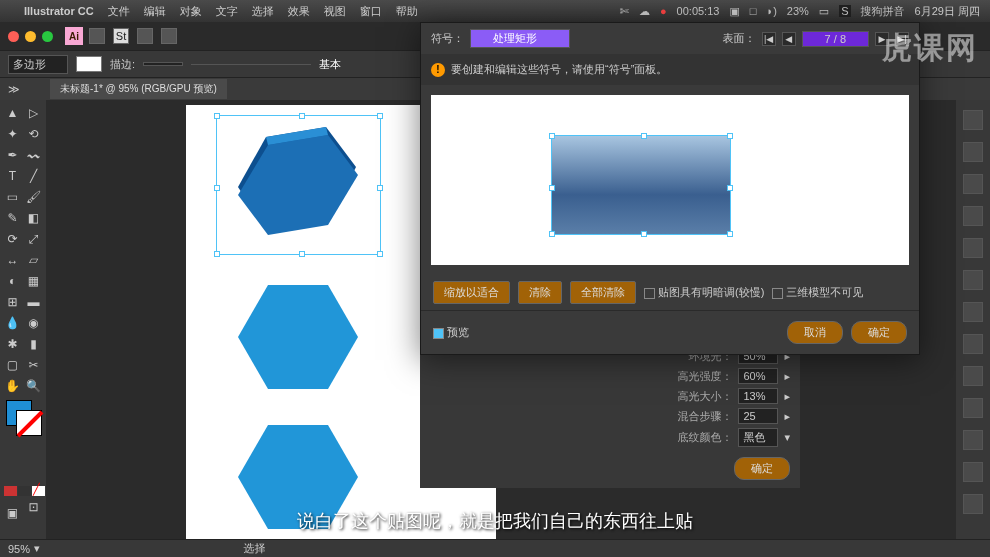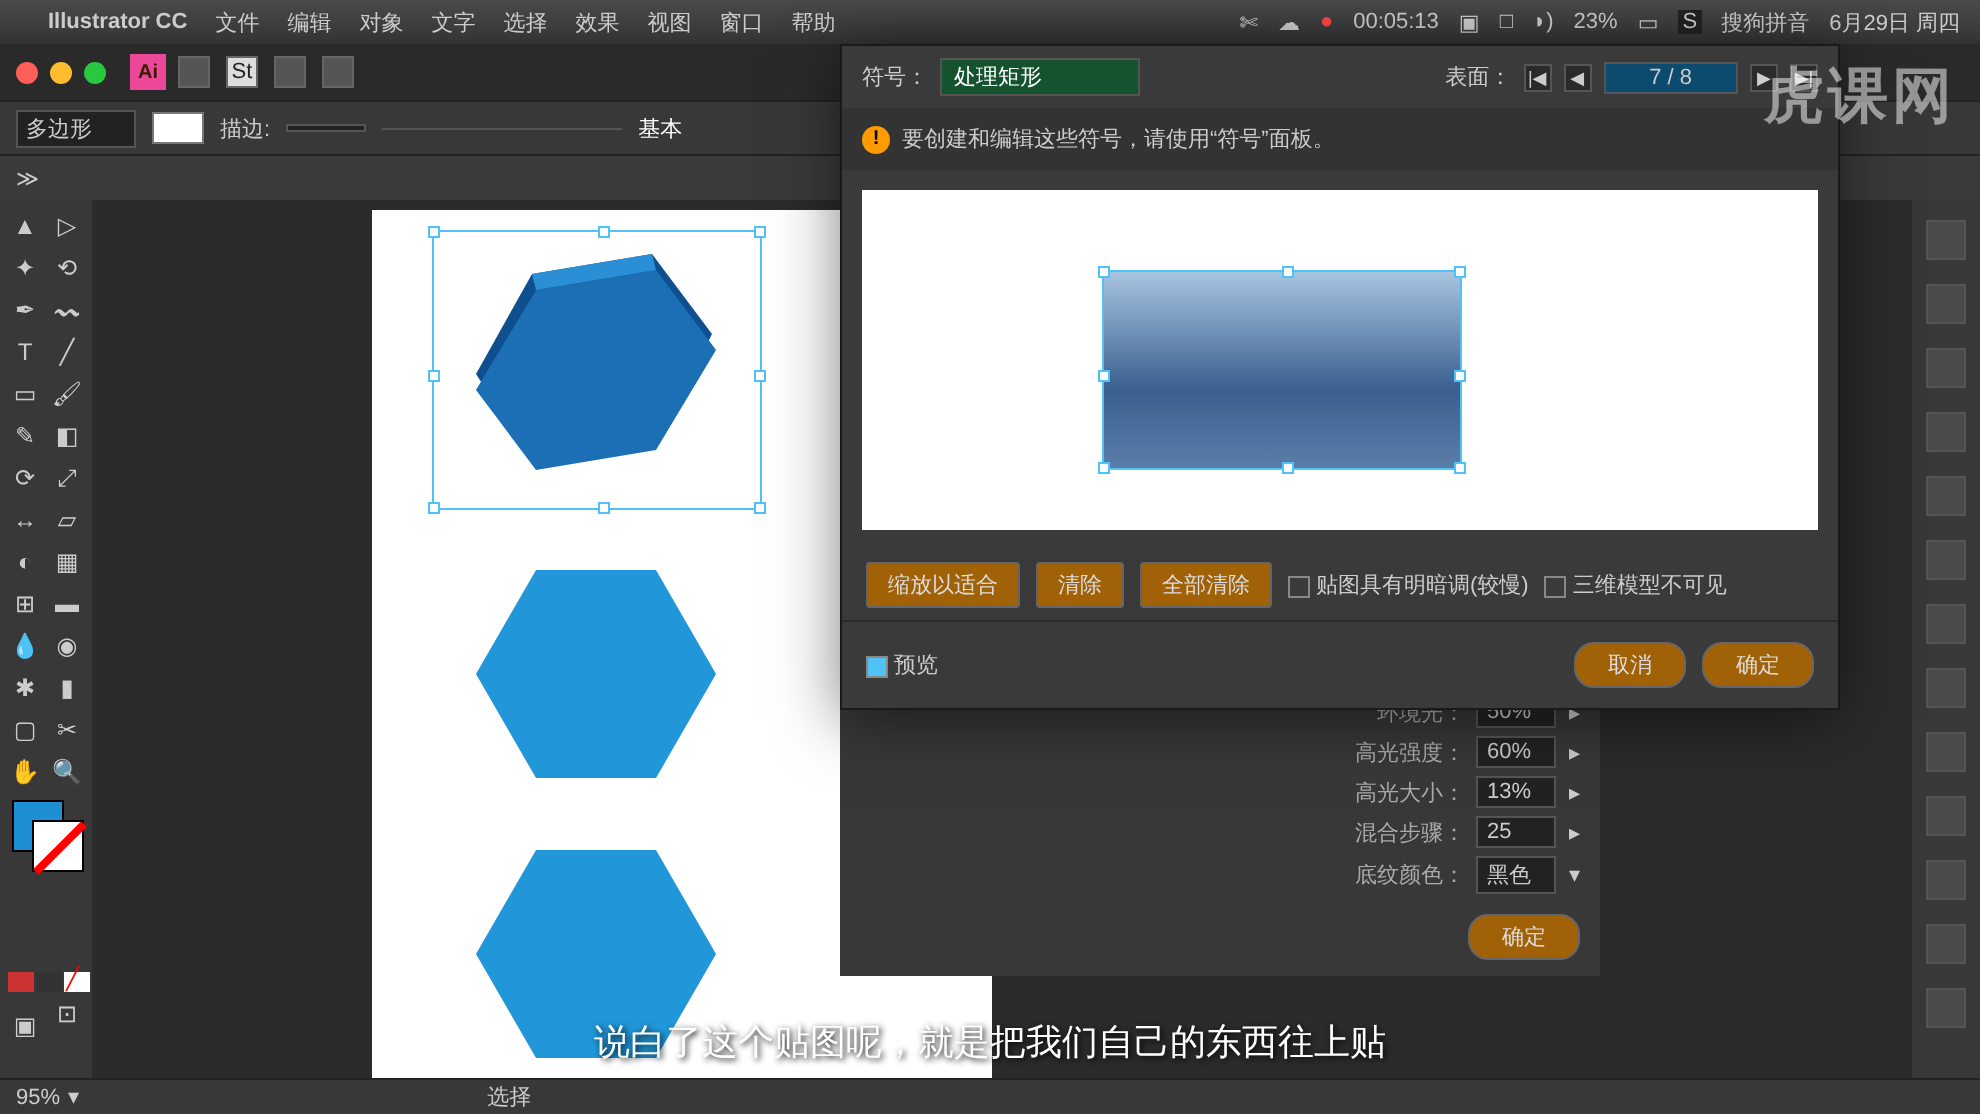--- a/index.html
+++ b/index.html
@@ -5,21 +5,21 @@
 *{margin:0;padding:0;box-sizing:border-box;font-family:-apple-system,"Helvetica Neue",Arial,sans-serif;font-size:11px;color:#ccc;user-select:none}
 body{background:#323232;width:990px;height:557px;overflow:hidden;position:relative}
 .menubar{height:22px;background:linear-gradient(#4a4a4a,#333);display:flex;align-items:center;padding:0 10px;color:#eee;gap:14px}
 .menubar .right{margin-left:auto;display:flex;gap:10px;align-items:center}
 .apple{font-size:14px}
 .appwin{position:absolute;top:22px;left:0;right:0;bottom:0;background:#323232}
 .titlebar{height:28px;background:#2a2a2a;display:flex;align-items:center;padding:0 8px;gap:6px}
 .traffic{display:flex;gap:6px}
 .dot{width:11px;height:11px;border-radius:50%}
 .red{background:#ff5f57}.yellow{background:#febc2e}.green{background:#28c840}
-.ai-logo{width:18px;height:18px;background:#ec4899;display:flex;align-items:center;justify-content:center;font-weight:bold;color:#3a1c00;font-size:10px;margin-left:6px}
+.ai-logo{width:18px;height:18px;background:#f9a8d4;display:flex;align-items:center;justify-content:center;font-weight:bold;color:#3a1c00;font-size:10px;margin-left:6px}
 .titleicons{display:flex;gap:8px;}
 .tb-icon{width:16px;height:16px;background:#555;border:1px solid #666}
 .optbar{height:28px;background:#383838;display:flex;align-items:center;padding:0 8px;gap:8px;border-top:1px solid #222;border-bottom:1px solid #222}
 .optsel{background:#222;border:1px solid #555;padding:1px 4px;min-width:60px}
 .optbar .swatch{width:26px;height:16px;background:#fff;border:1px solid #777}
 .basic{color:#fff;margin-left:0}
 .tabbar{height:22px;background:#3a3a3a;display:flex;align-items:center;padding-left:50px}
 .tab{background:#4a4a4a;padding:3px 10px;color:#ddd;font-size:10px}
 .main{position:absolute;top:78px;left:0;right:0;bottom:18px;display:flex}
 .toolbox{width:46px;background:#383838;display:flex;flex-wrap:wrap;align-content:flex-start;padding:2px;gap:0}
@@ -35,22 +35,22 @@
 .hex3d{position:absolute;left:42px;top:20px;width:140px;height:130px}
 .hexflat{width:120px;height:104px;position:absolute;background:#2196d8;clip-path:polygon(25% 0,75% 0,100% 50%,75% 100%,25% 100%,0 50%)}
 .selbox{position:absolute;left:30px;top:10px;width:165px;height:140px;border:1px solid #4fc3f7}
 .handle{width:6px;height:6px;background:#fff;border:1px solid #4fc3f7;position:absolute}
 .rpanels{width:34px;background:#383838;display:flex;flex-direction:column;gap:12px;padding-top:10px;align-items:center}
 .rp{width:20px;height:20px;background:#4a4a4a;border:1px solid #555}
 .statusbar{position:absolute;bottom:0;left:0;right:0;height:18px;background:#383838;display:flex;align-items:center;padding:0 8px;gap:4px;font-size:10px;border-top:1px solid #222}
 .dialog{position:absolute;top:22px;left:420px;width:500px;background:#3a3a3a;border:1px solid #1a1a1a;box-shadow:0 5px 30px rgba(0,0,0,.5)}
 .dlgtitle{height:20px;background:#2a2a2a;text-align:center;line-height:20px;color:#ddd}
 .dlgrow{display:flex;align-items:center;padding:6px 10px;gap:6px}
-.dlgsel{background:#14532d;border:1px solid #555;padding:1px 6px;min-width:100px;color:#fff}
-.dlgsel2{background:#0c4a6e;border:1px solid #555;padding:1px 22px;min-width:40px}
+.dlgsel{background:#8b5cf6;border:1px solid #555;padding:1px 22px;min-width:100px;color:#fff}
+.dlgsel2{background:#6d28d9;border:1px solid #555;padding:1px 22px;min-width:40px}
 .info{background:#333;padding:8px 10px;color:#bbb;display:flex;align-items:center;gap:6px}
 .infoicon{width:14px;height:14px;border-radius:50%;background:#ff9a00;color:#000;text-align:center;line-height:14px;font-weight:bold;font-size:10px}
 .preview{background:#fff;margin:10px;height:170px;position:relative}
 .prect{position:absolute;left:120px;top:40px;width:180px;height:100px;background:linear-gradient(180deg,#a8c5e0,#3a5f8f 60%,#5a7ea8);border:1px solid #4fc3f7}
 .btnrow{display:flex;gap:8px;padding:6px 12px;align-items:center;flex-wrap:wrap}
 .dlgbtn{background:#a16207;border:1px solid #666;padding:3px 10px;color:#ddd;border-radius:2px;cursor:pointer}
 .dlgbtn.round{border-radius:10px;padding:3px 16px}
 .chk{width:11px;height:11px;border:1px solid #888;display:inline-block;vertical-align:middle;margin-right:3px}
 .chk.on{background:#4fc3f7}
 .propspanel{position:absolute;top:340px;left:420px;width:380px;background:#383838;padding:6px 10px}
@@ -112,20 +112,21 @@
     <span class="optsel">多边形</span>
     <div class="swatch"></div>
     <span>描边:</span>
     <span class="optsel" style="min-width:40px"> </span>
     <span style="min-width:120px;border-bottom:1px solid #555"></span>
     <span class="basic">基本</span>
   </div>
 
   <div class="tabbar">
     <span style="position:absolute;left:8px">≫</span>
+    <div class="tab">未标题-1* @ 95% (RGB/GPU 预览)</div>
   </div>
 
   <div class="main">
     <div class="toolbox">
       <div class="tool">▲</div>
       <div class="tool">▷</div>
       <div class="tool">✦</div>
       <div class="tool">⟲</div>
       <div class="tool">✒</div>
       <div class="tool">〰</div>

